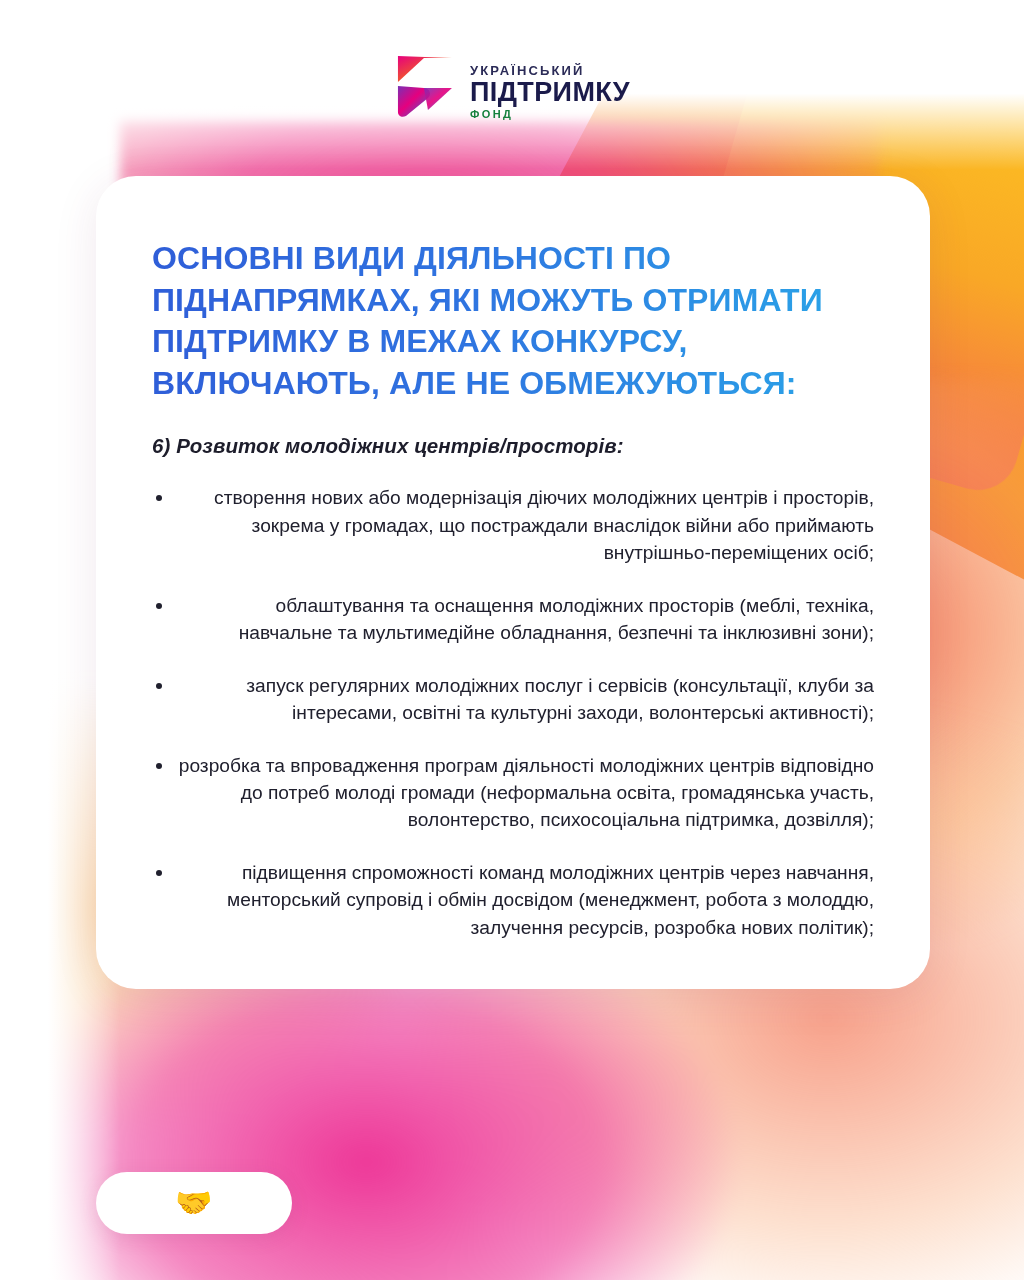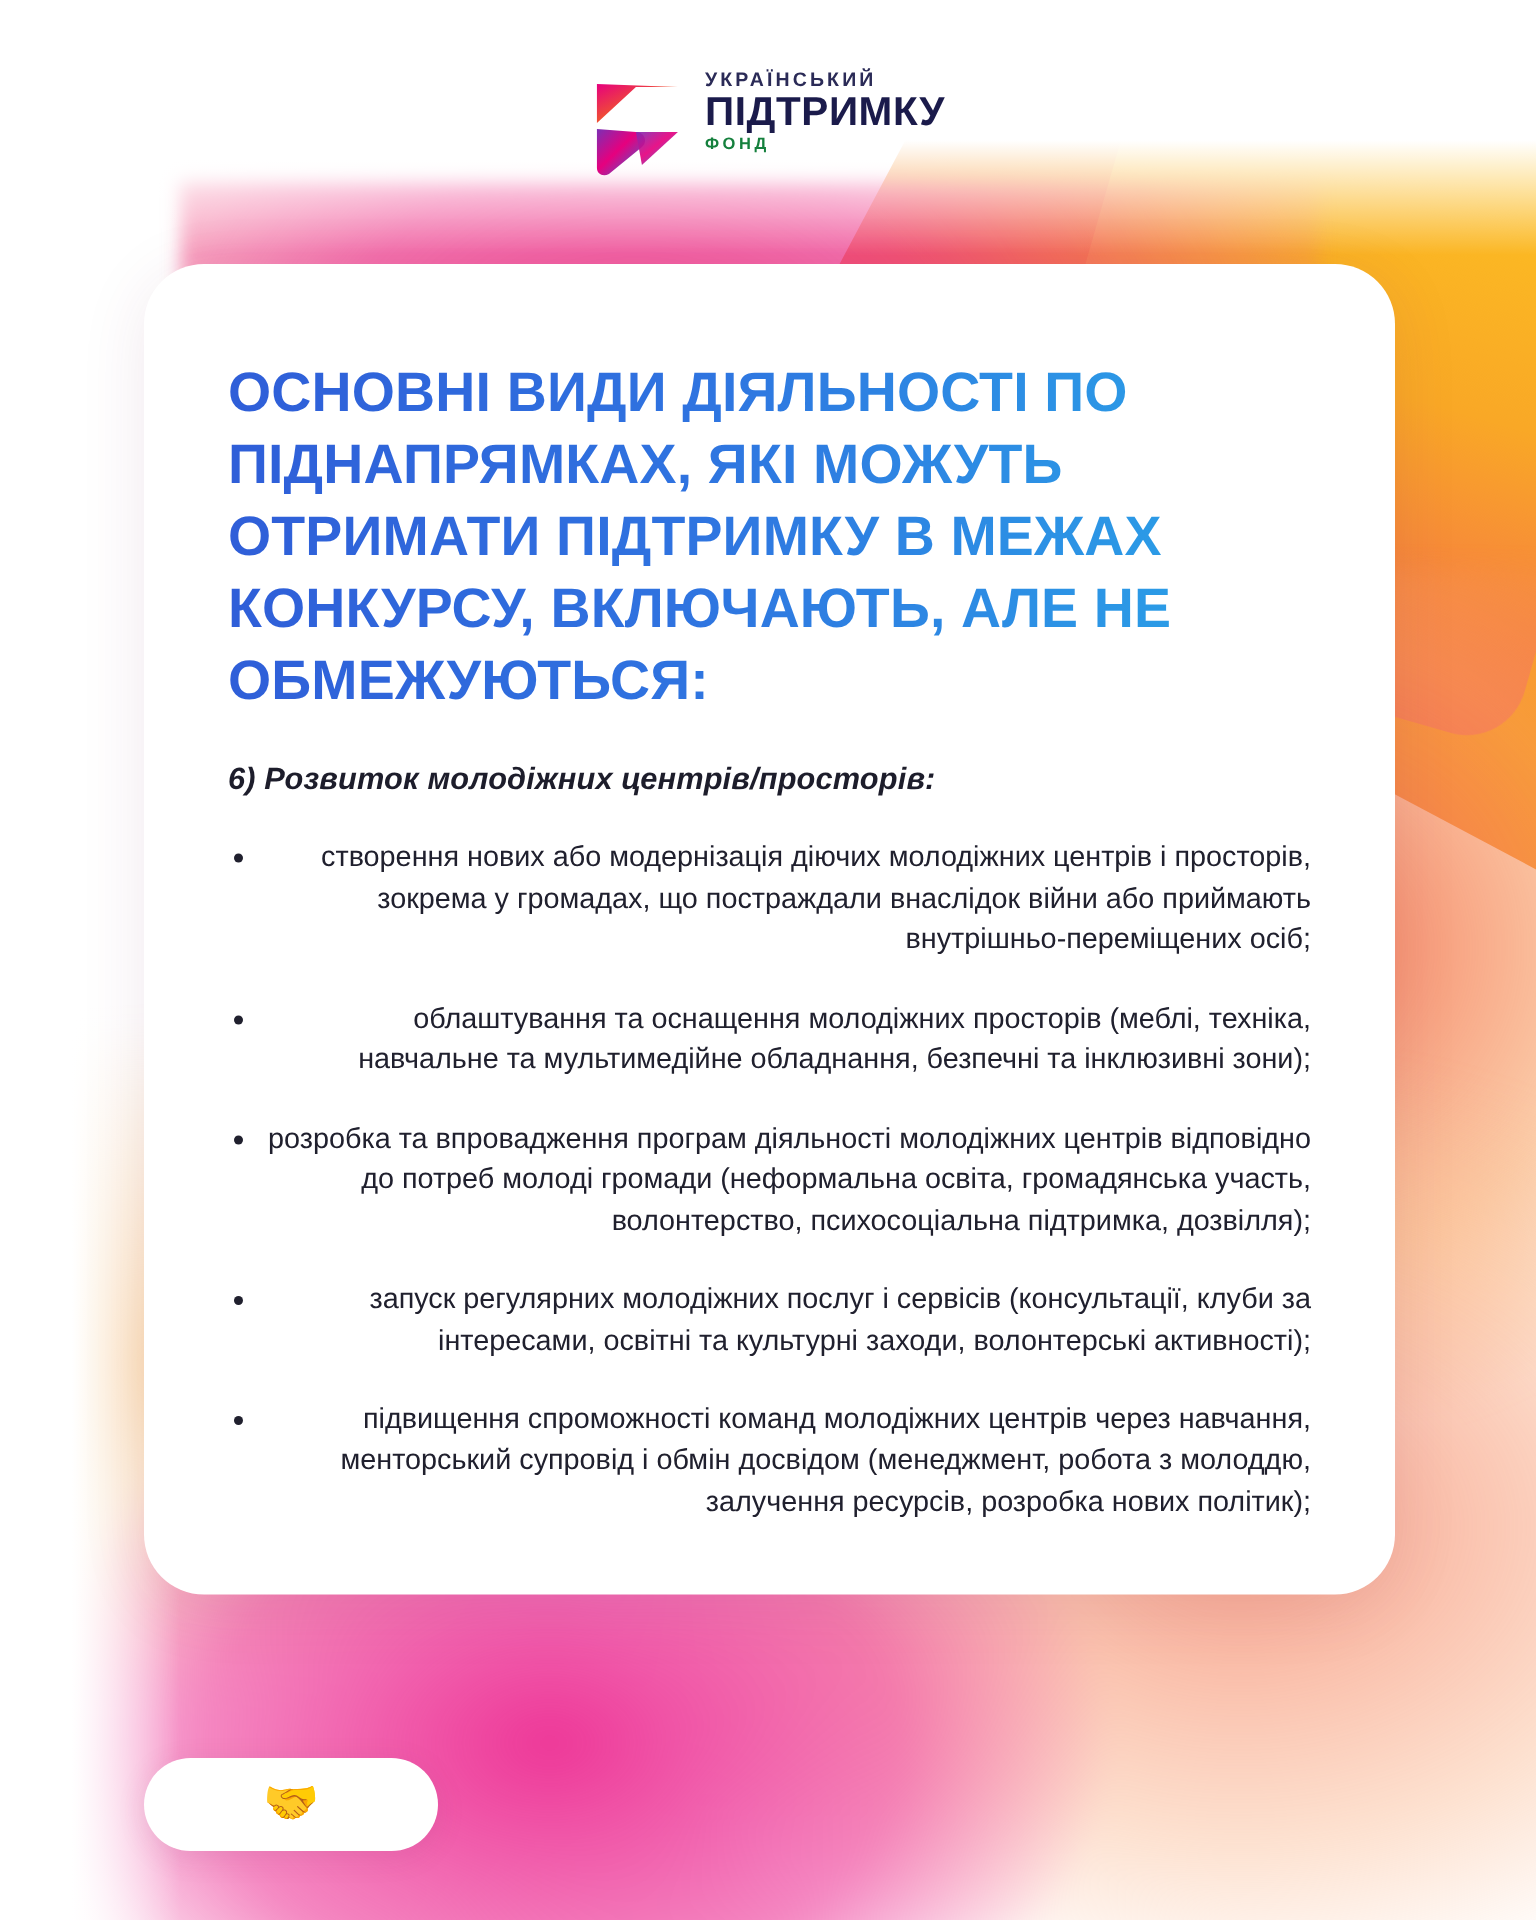--- a/index.html
+++ b/index.html
@@ -75,21 +75,21 @@
     left: 0; top: 0; bottom: 0; width: 120px;
     background: linear-gradient(90deg, #ffffff 40%, rgba(255,255,255,0) 100%);
   }
 
   
   .logo-wrap {
     position: absolute;
     left: 50%; top: 46px;
     transform: translateX(-50%);
     display: flex;
-    align-items: flex-start;
+    align-items: flex-end;
     gap: 14px;
     z-index: 5;
   }
   .logo-mark { width: 62px; height: 74px; }
   .logo-text { display: flex; flex-direction: column; line-height: 1; }
   .logo-top {
     font-size: 13px;
     font-weight: 700;
     letter-spacing: 2.1px;
     color: #2b2b57;
@@ -116,21 +116,21 @@
     width: 834px;
     min-height: 790px;
     background: #ffffff;
     border-radius: 40px;
     box-shadow: 0 8px 44px rgba(120,40,90,0.10);
     padding: 62px 56px 48px 56px;
     z-index: 4;
   }
 
   .card-title {
-    font-size: 37px;
+    font-size: 32px;
     font-weight: 800;
     line-height: 1.30;
     letter-spacing: 0.1px;
     color: #2a6fe0;
     text-transform: uppercase;
     background: linear-gradient(92deg, #2f5ed8 0%, #2f73e0 42%, #2aa7e8 100%);
     -webkit-background-clip: text;
     background-clip: text;
     color: transparent;
   }
@@ -231,22 +231,22 @@
       <span class="logo-bot">ФОНД</span>
     </span>
   </div>
 
   <div class="card">
     <h1 class="card-title">ОСНОВНІ ВИДИ ДІЯЛЬНОСТІ ПО ПІДНАПРЯМКАХ, ЯКІ МОЖУТЬ ОТРИМАТИ ПІДТРИМКУ В МЕЖАХ КОНКУРСУ, ВКЛЮЧАЮТЬ, АЛЕ НЕ ОБМЕЖУЮТЬСЯ:</h1>
     <h2 class="card-subtitle">6) Розвиток молодіжних центрів/просторів:</h2>
     <ul class="bullets">
       <li>створення нових або модернізація діючих молодіжних центрів і просторів, зокрема у громадах, що постраждали внаслідок війни або приймають внутрішньо-переміщених осіб;</li>
       <li>облаштування та оснащення молодіжних просторів (меблі, техніка, навчальне та мультимедійне обладнання, безпечні та інклюзивні зони);</li>
+      <li>запуск регулярних молодіжних послуг і сервісів (консультації, клуби за інтересами, освітні та культурні заходи, волонтерські активності);</li>
       <li>розробка та впровадження програм діяльності молодіжних центрів відповідно до потреб молоді громади (неформальна освіта, громадянська участь, волонтерство, психосоціальна підтримка, дозвілля);</li>
-      <li>запуск регулярних молодіжних послуг і сервісів (консультації, клуби за інтересами, освітні та культурні заходи, волонтерські активності);</li>
       <li>підвищення спроможності команд молодіжних центрів через навчання, менторський супровід і обмін досвідом (менеджмент, робота з молоддю, залучення ресурсів, розробка нових політик);</li>
     </ul>
   </div>
 
   <div class="pill pill-left">
     <span class="pill-emoji">🤝</span>
   </div>
 
 
 </div>

